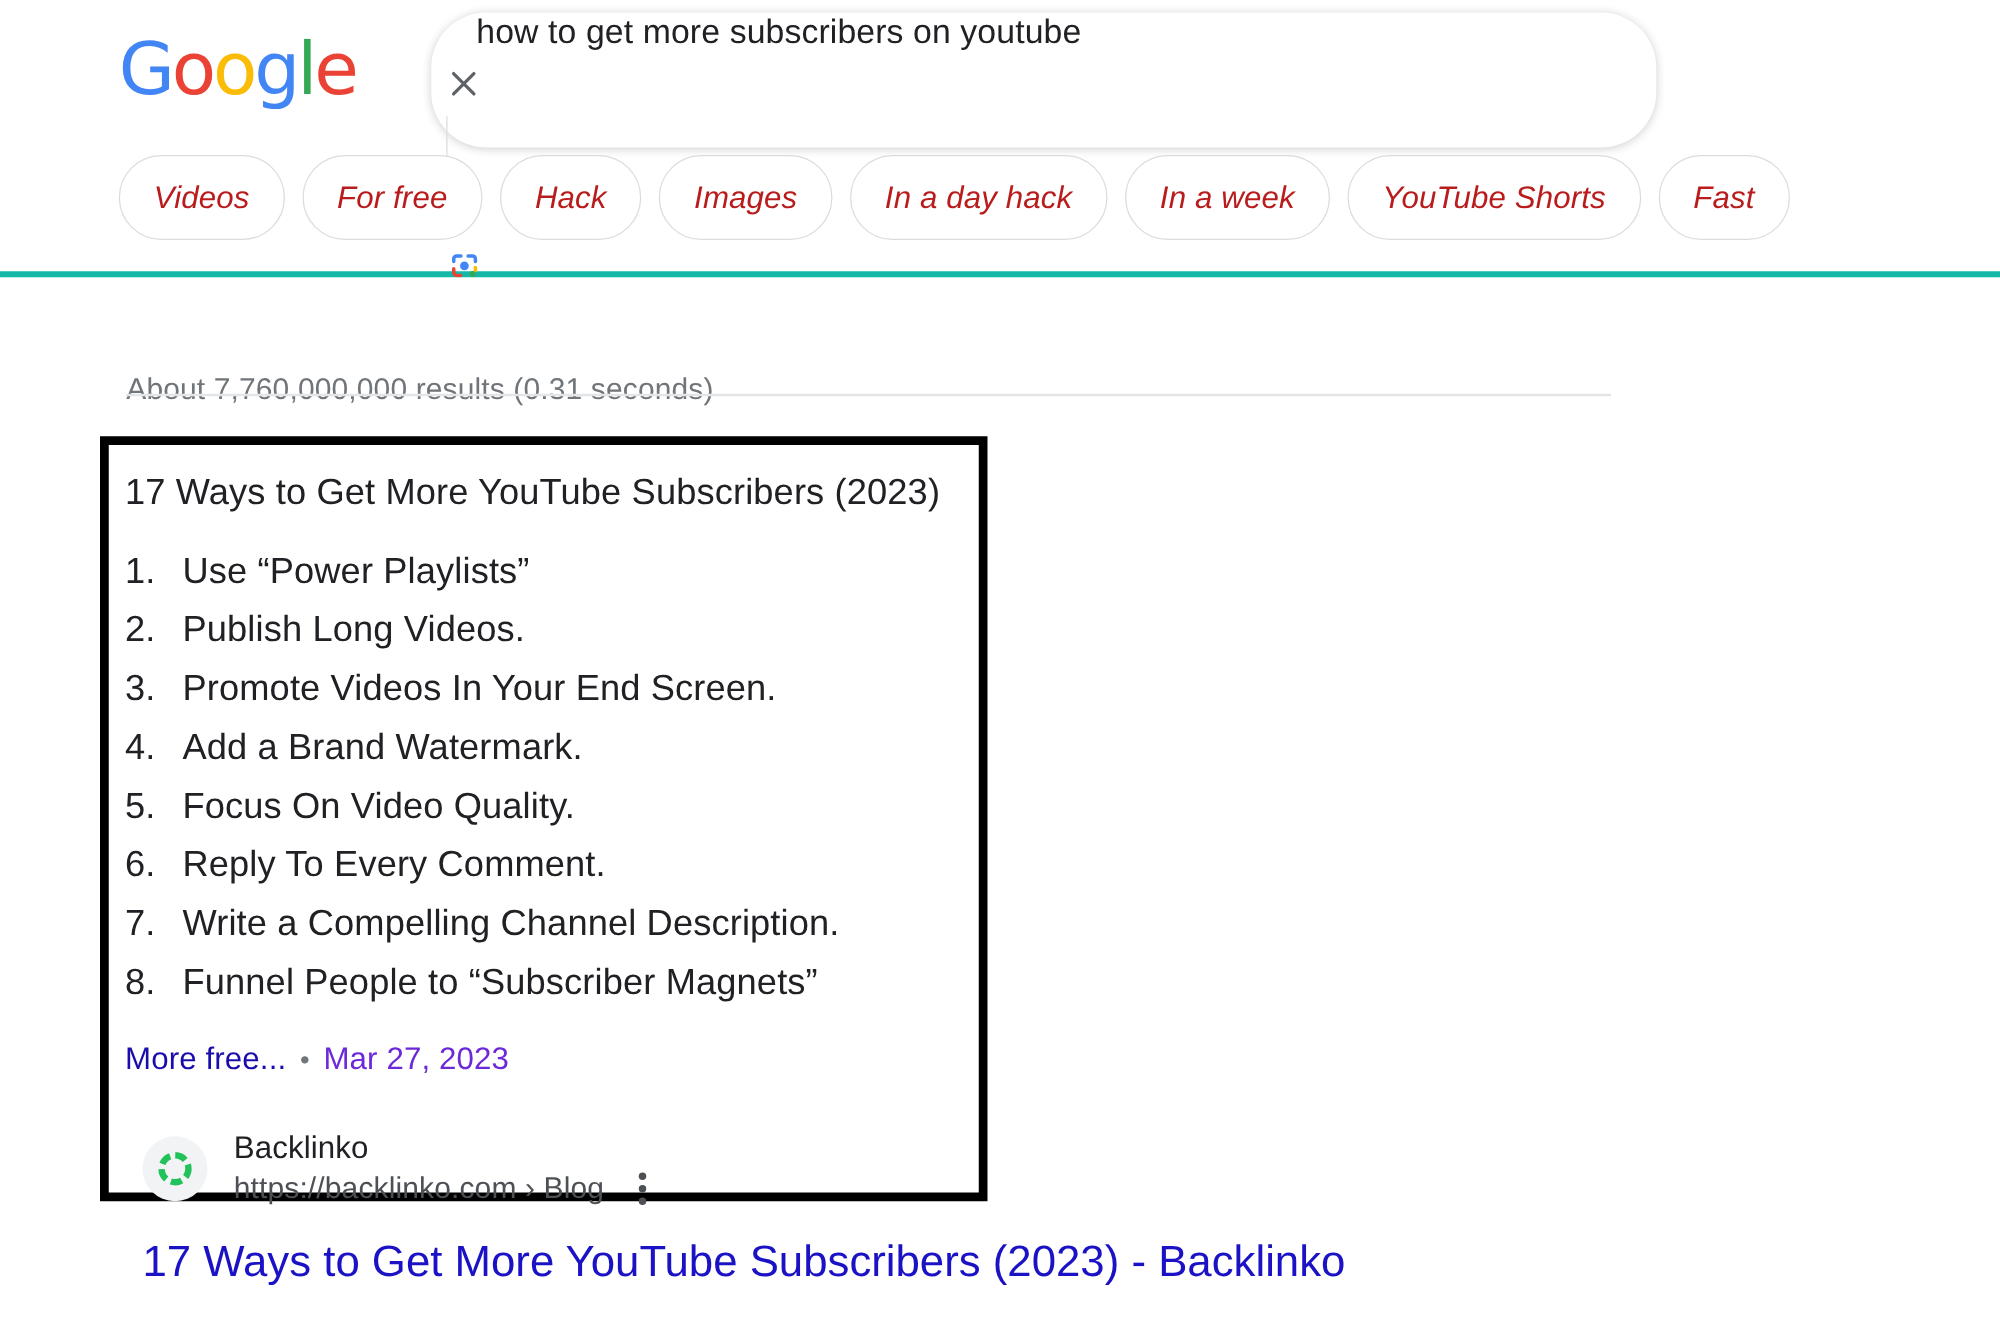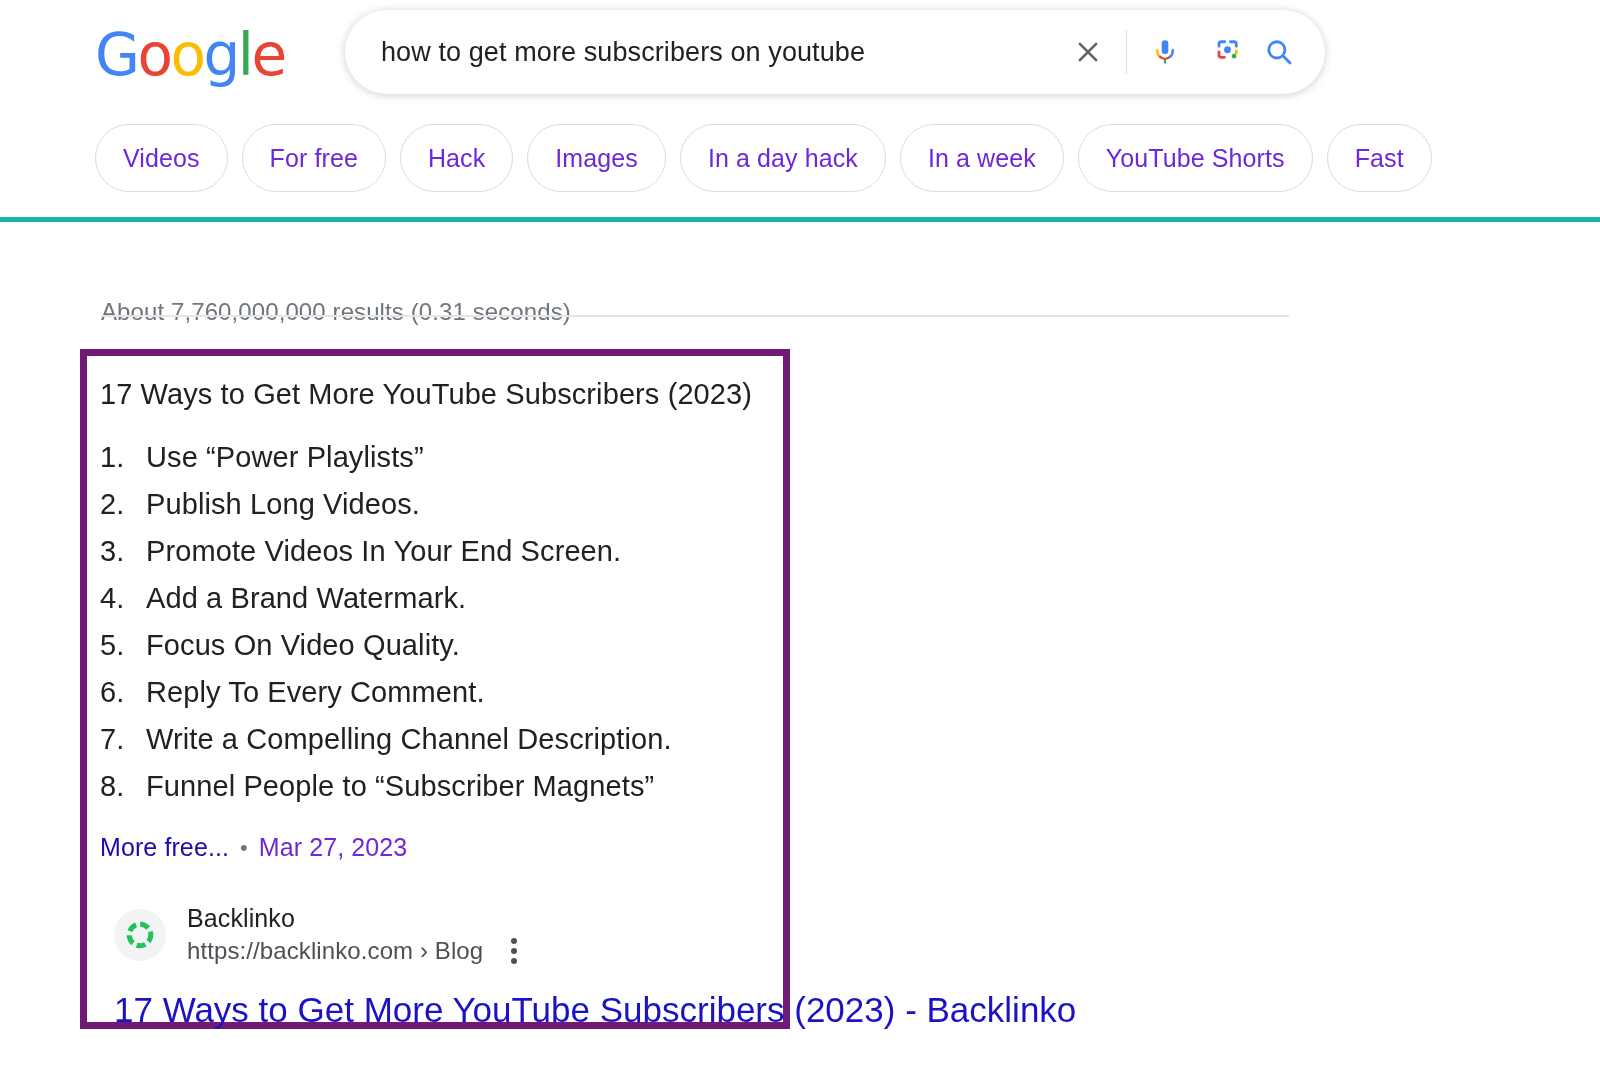--- a/index.html
+++ b/index.html
@@ -33,26 +33,26 @@
     white-space: nowrap;
     user-select: none;
   }
   .logo span { display: inline-block; }
 
   .searchbox {
     position: absolute;
     left: 345px;
     top: 10px;
     width: 980px;
-    height: 84px;
+    height: 108px;
     background: #ffffff;
     border-radius: 44px;
     box-shadow: 0 1px 8px rgba(32,33,36,.22);
     display: flex;
-    align-items: center;
+    flex-direction: column;
   }
 
   .search-input {
     flex: 1;
     border: none;
     outline: none;
     background: transparent;
     font-family: "Liberation Sans", "DejaVu Sans", sans-serif;
     font-size: 27px;
     color: #202124;
@@ -91,24 +91,25 @@
   }
   .chip {
     height: 68px;
     border: 1px solid #dadce0;
     border-radius: 34px;
     display: flex;
     align-items: center;
     justify-content: center;
     padding: 0 27px;
     font-size: 25px;
-    color: #6d28d9;
+    color: #b91c1c;
     background: #ffffff;
     cursor: pointer;
     letter-spacing: .1px;
+    font-style: italic;
   }
 
   
   .main {
     position: relative;
     width: 1600px;
     height: 845px;
     background: #ffffff;
   }
 
@@ -130,22 +131,22 @@
     height: 2px;
     background: #e3e5e8;
   }
 
   
   .snippet-box {
     position: absolute;
     left: 80px;
     top: 127px;
     width: 710px;
-    height: 680px;
-    border: 7px solid #701a75;
+    height: 612px;
+    border: 7px solid #000000;
     background: #ffffff;
   }
 
   .snippet-inner {
     padding: 22px 0 0 13px;
   }
 
   .snippet-title {
     font-size: 29px;
     color: #202124;

